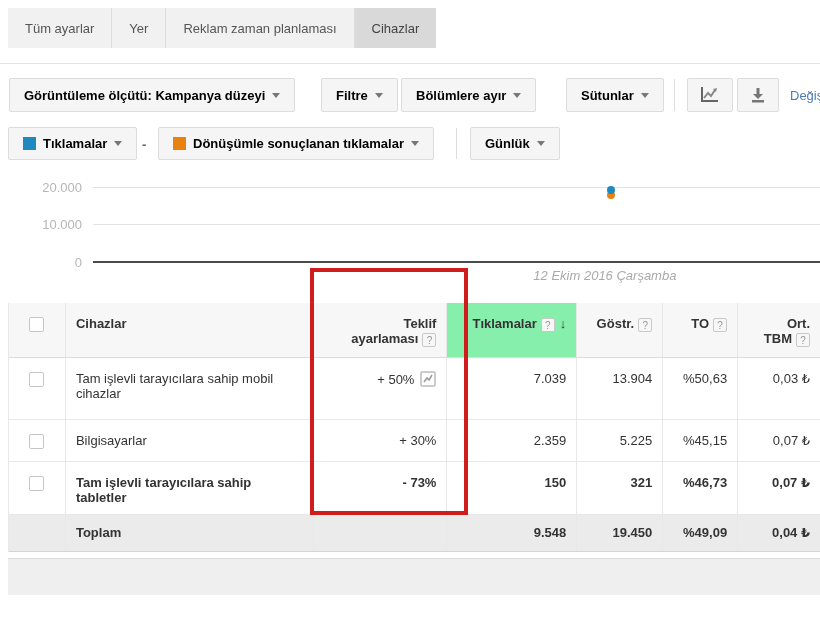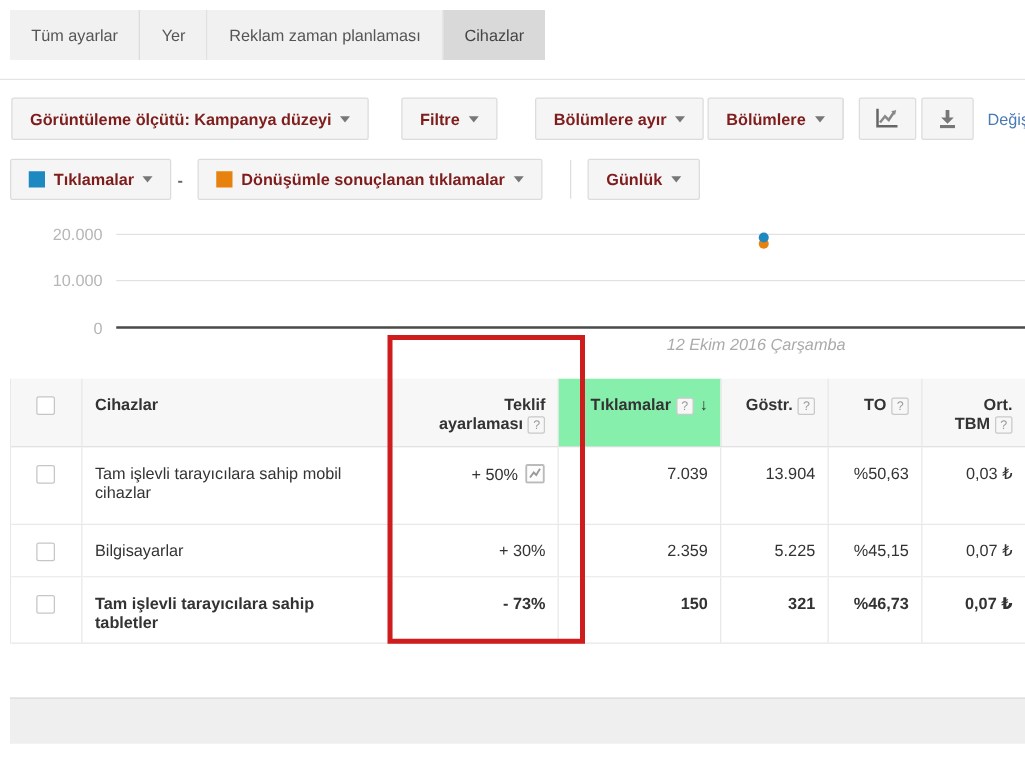--- a/index.html
+++ b/index.html
@@ -12,21 +12,21 @@
   
   .tabs { position:absolute; left:8px; top:8px; display:flex; height:40px; }
   .tab { background:#f1f1f1; border-right:1px solid #dcdcdc; padding:0 17px;
          display:flex; align-items:center; color:#555; white-space:nowrap; cursor:pointer;text-align:right; }
   .tab:last-child { border-right:none; }
   .tab.active { background:#d9d9d9; color:#444; }
   .top-divider { position:absolute; left:0; top:63px; width:820px; height:1px; background:#e4e4e4; }
   
   .btn { position:absolute; height:34px; background:#f5f5f5; border:1px solid #dcdcdc;
          border-radius:2px; display:inline-flex; align-items:center; gap:7px;
-         padding:0 14px; font-weight:bold; color:#7f1d1d; white-space:nowrap; cursor:pointer; }
+         padding:0 14px; font-weight:bold; color:#000000; white-space:nowrap; cursor:pointer; }
   .btn .caret { width:0; height:0; border-left:4px solid transparent;
                 border-right:4px solid transparent; border-top:5px solid #777; }
   .legend-sq { width:13px; height:13px; display:inline-block; }
   .vsep { position:absolute; width:1px; background:#ddd; }
   .icon-btn { padding:0 12px; }
   .link { position:absolute; color:#4a7ab5; cursor:pointer; }
   .dash { position:absolute; color:#666; font-weight:bold; }
   
   .ylab { position:absolute; left:0; width:82px; text-align:right; color:#b6b6b6; font-size:13px; }
   .gridline { position:absolute; left:93px; width:727px; height:1px; background:#e2e2e2; }
@@ -73,26 +73,26 @@
 <div class="top-divider"></div>
 
 <div class="btn" style="left:9px; top:78px;">
   <span>Görüntüleme ölçütü: Kampanya düzeyi</span>
   <span class="caret"></span>
 </div>
 <div class="btn" style="left:321px; top:78px;">
   <span>Filtre</span>
   <span class="caret"></span>
 </div>
-<div class="btn" style="left:428px; top:78px;">
+<div class="btn" style="left:401px; top:78px;">
   <span>Bölümlere ayır</span>
   <span class="caret"></span>
 </div>
 <div class="btn" style="left:566px; top:78px;">
-  <span>Bölümlere</span>
+  <span>Sütunlar</span>
   <span class="caret"></span>
 </div>
 <div class="vsep" style="left:674px; top:79px; height:32px;"></div>
 <div class="btn icon-btn" style="left:687px; top:78px;">
   <svg width="20" height="18" viewBox="0 0 20 18">
     <polyline points="2,1 2,15 18,15" fill="none" stroke="#666" stroke-width="2"></polyline>
     <polyline points="4,12 8,7 11,10 15,4" fill="none" stroke="#888" stroke-width="2"></polyline>
     <polygon points="13,3 17,2 16,6" fill="#888"></polygon>
   </svg>
 </div>
@@ -197,17 +197,26 @@
       <span class="checkbox"></span>
     </div>
     <div class="td c-dev">Tam işlevli tarayıcılara sahip tabletler</div>
     <div class="td c-bid">- 73%</div>
     <div class="td c-clicks">150</div>
     <div class="td c-imp">321</div>
     <div class="td c-ctr">%46,73</div>
     <div class="td c-cpc">0,07 ₺</div>
   </div>
 
+  <div class="tr total h37">
+    <div class="td c-check"></div>
+    <div class="td c-dev">Toplam</div>
+    <div class="td c-bid"></div>
+    <div class="td c-clicks">9.548</div>
+    <div class="td c-imp">19.450</div>
+    <div class="td c-ctr">%49,09</div>
+    <div class="td c-cpc">0,04 ₺</div>
+  </div>
 </div>
 
 <div class="footer-band"></div>
 
 <div class="red-rect"></div>
 
 </body></html>

